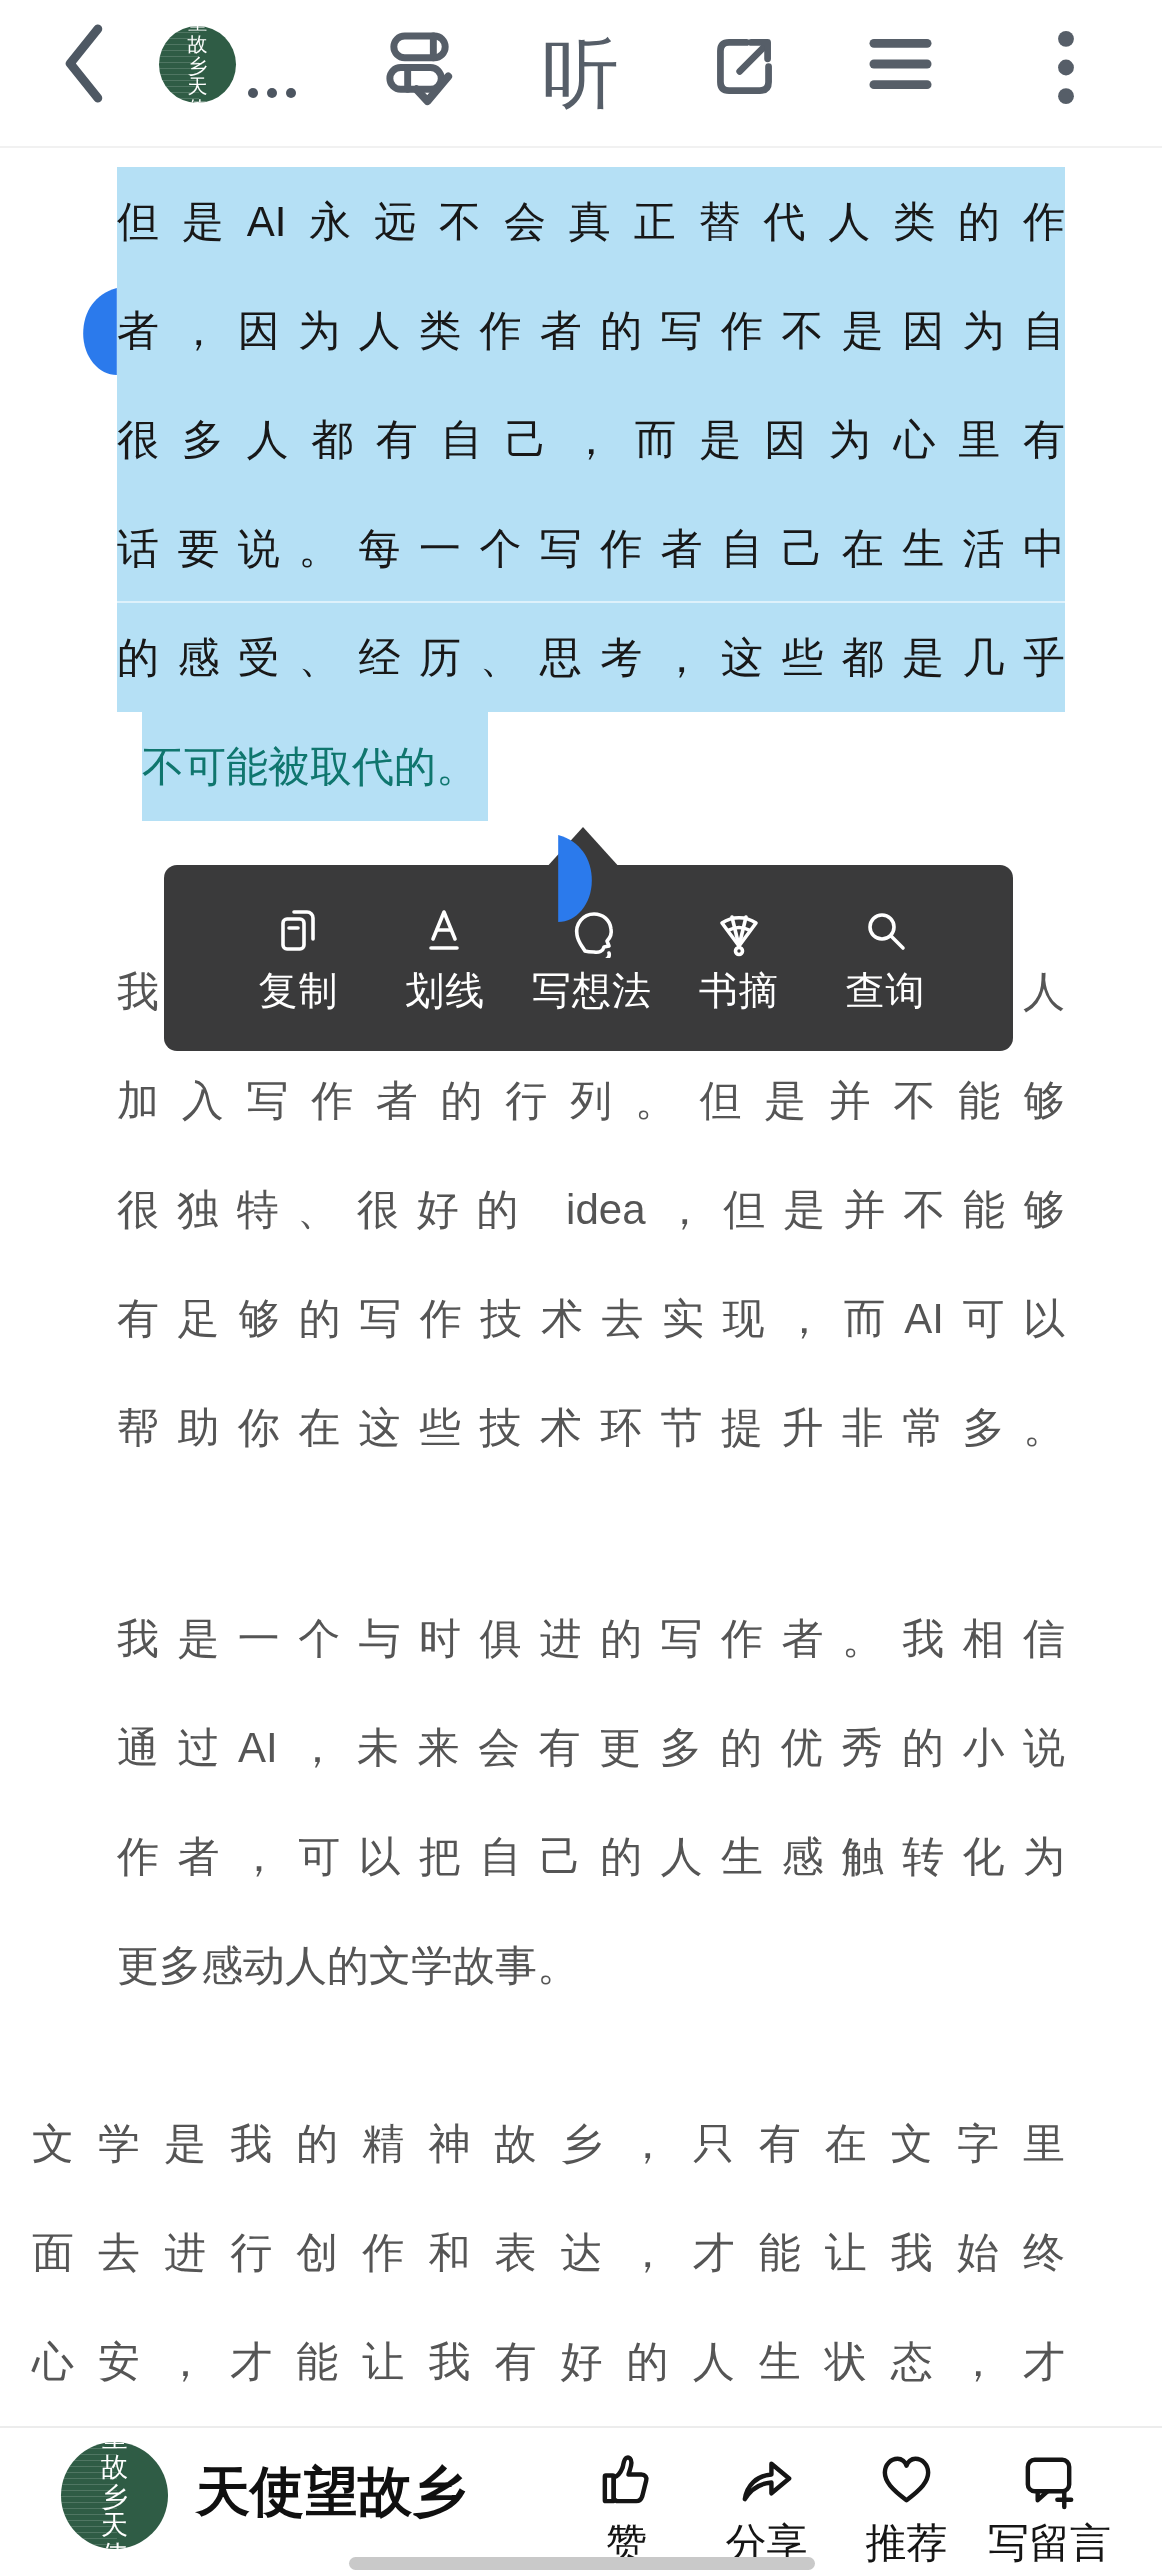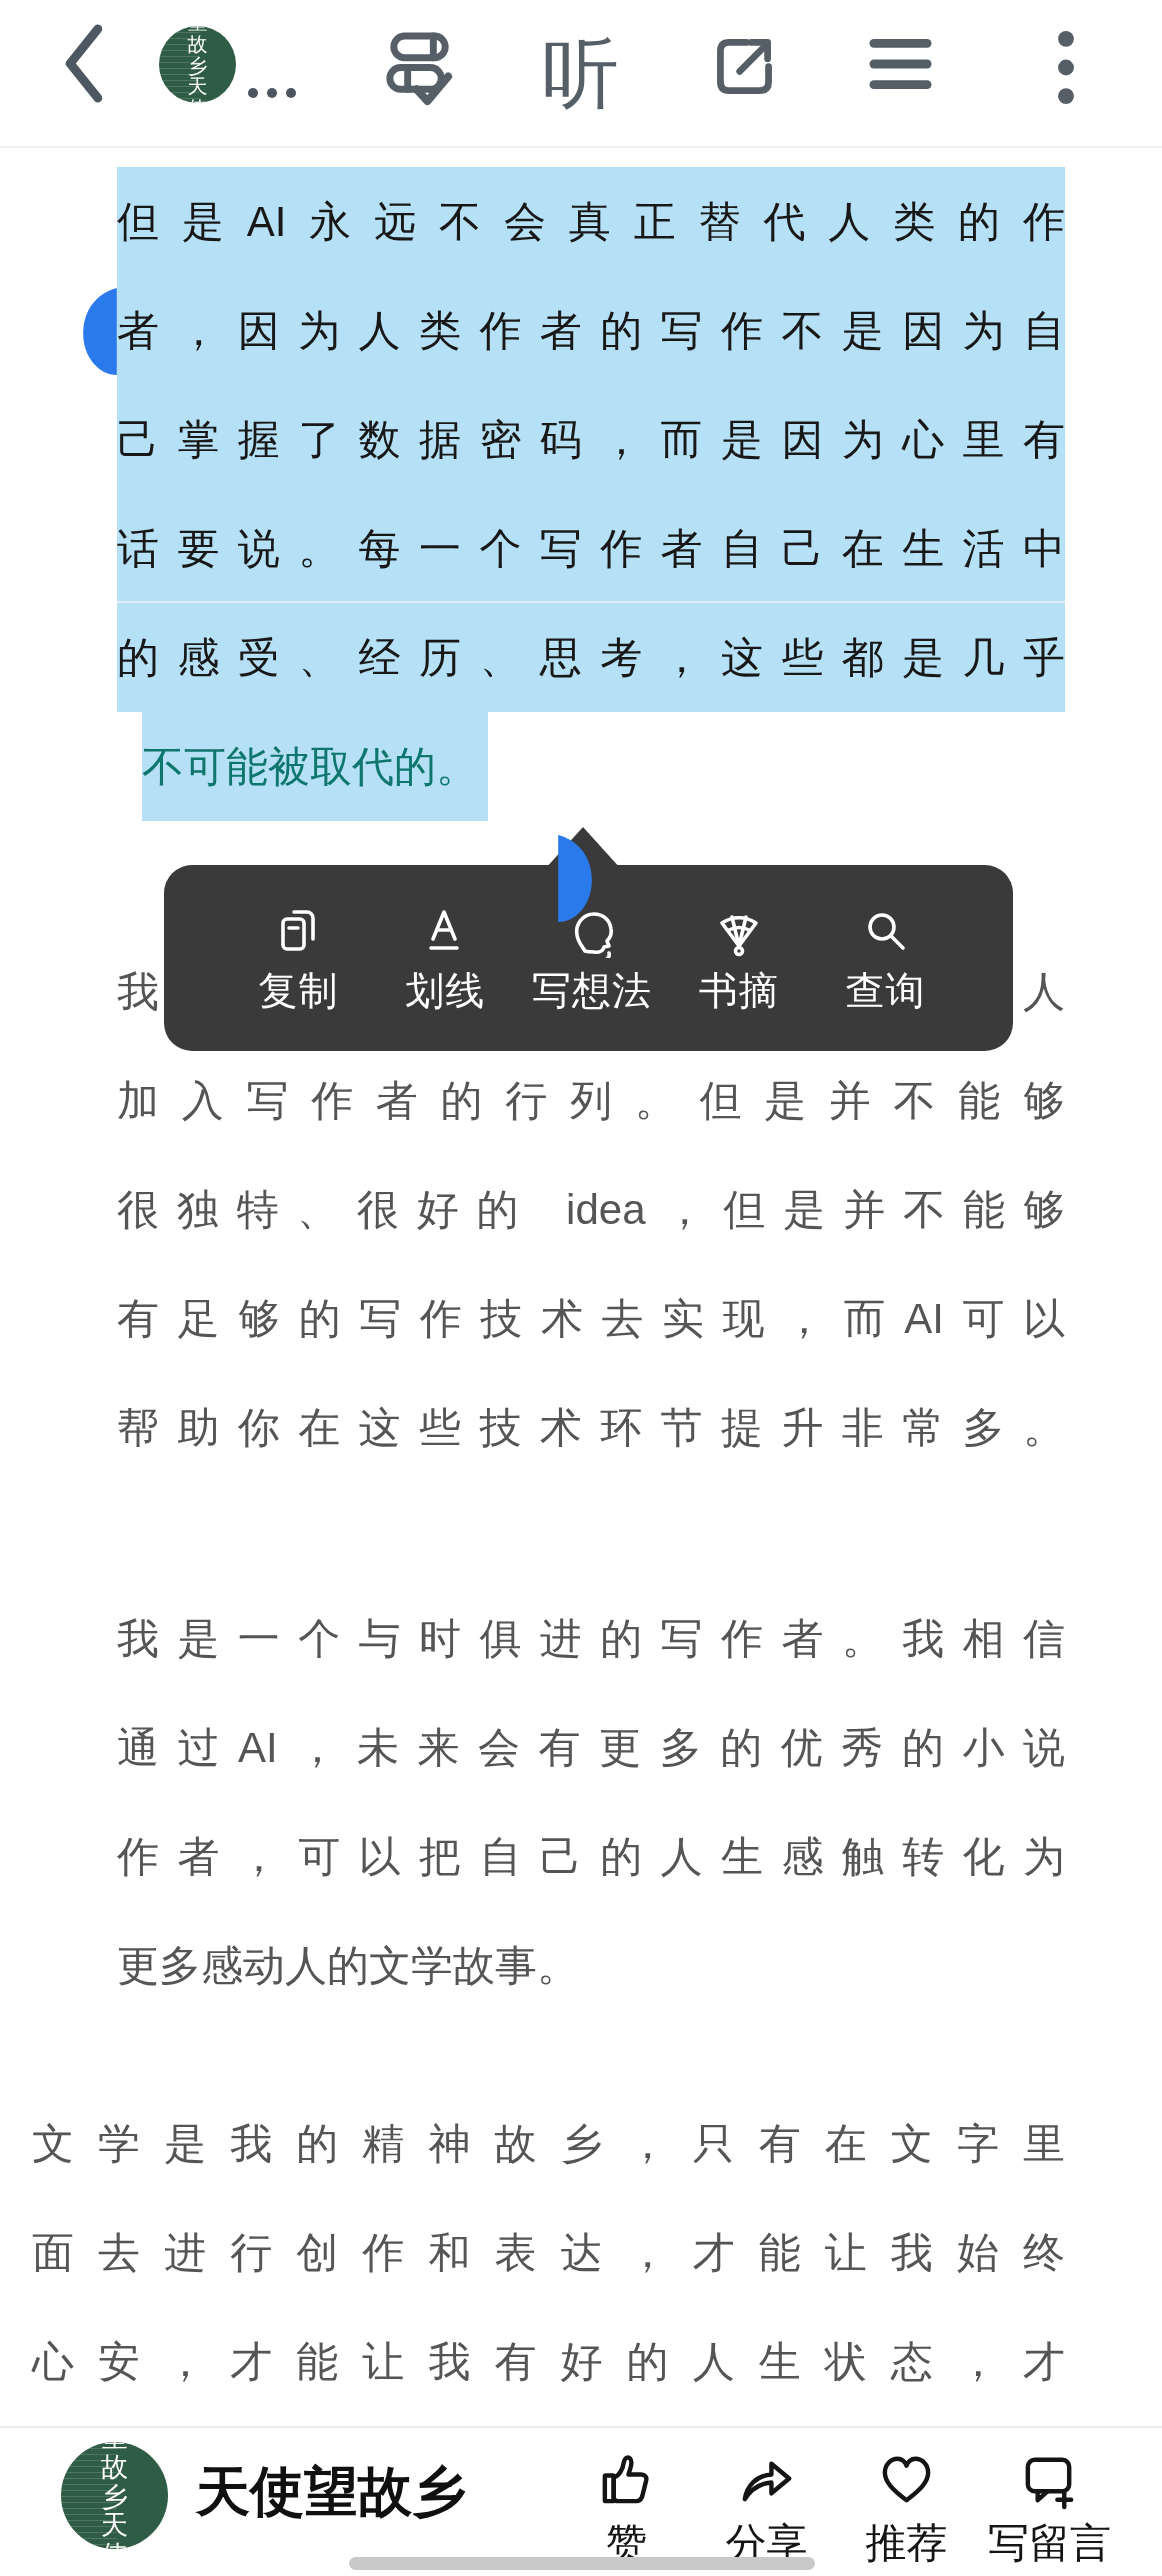--- a/index.html
+++ b/index.html
@@ -39,21 +39,21 @@
   .p4{margin-top:69px;padding-left:32px;}
   .row.split{display:flex;justify-content:space-between;}
 
   
   .handle{position:absolute;width:38px;height:91px;z-index:7;}
   .handle.left{left:81px;top:286px;z-index:3;}
   .handle.right{left:556px;top:833px;}
   .caret{position:absolute;left:545px;top:827px;width:0;height:0;z-index:5;
     border-left:38px solid transparent;border-right:38px solid transparent;border-bottom:42px solid #3A3A3B;}
   .menu{position:absolute;left:164px;top:865px;width:849px;height:186px;background:#3A3A3B;
-    border-radius:28px;z-index:6;display:flex;align-items:center;justify-content:space-between;
+    border-radius:13px;z-index:6;display:flex;align-items:center;justify-content:space-between;
     padding:0 58px 0 65px;box-sizing:border-box;}
   .m-item{display:flex;flex-direction:column;align-items:center;gap:12px;width:139px;}
   .m-item span{color:#fff;font-size:39px;line-height:42px;letter-spacing:1px;}
 
   
   .ftr{position:absolute;left:0;top:2426px;width:100%;height:150px;background:#fff;
     border-top:2px solid #ececec;z-index:10;box-sizing:border-box;}
   .av-f{left:61px;top:14px;width:107px;height:107px;}
   .av-f .av-col{font-size:27px;line-height:30px;}
   .acct-name{position:absolute;left:196px;top:28px;font-size:54px;font-weight:600;color:#101010;}
@@ -134,21 +134,21 @@
         </svg>
       </span>
     </div>
   </div>
 
   <div class="content">
 
     <div class="para p1">
       <div class="row">但是AI永远不会真正替代人类的作</div>
       <div class="row">者，因为人类作者的写作不是因为自</div>
-      <div class="row">己掌握了数据密码，而是因为心里有</div>
+      <div class="row">很多人都有自己，而是因为心里有</div>
       <div class="row seam">话要说。每一个写作者自己在生活中</div>
       <div class="row">的感受、经历、思考，这些都是几乎</div>
       <div class="row short"><span class="hl-end">不可能被取代的。</span></div>
     </div>
 
     <div class="para p2">
       <div class="row split">
         <span>我</span>
         <span>人</span>
       </div>

